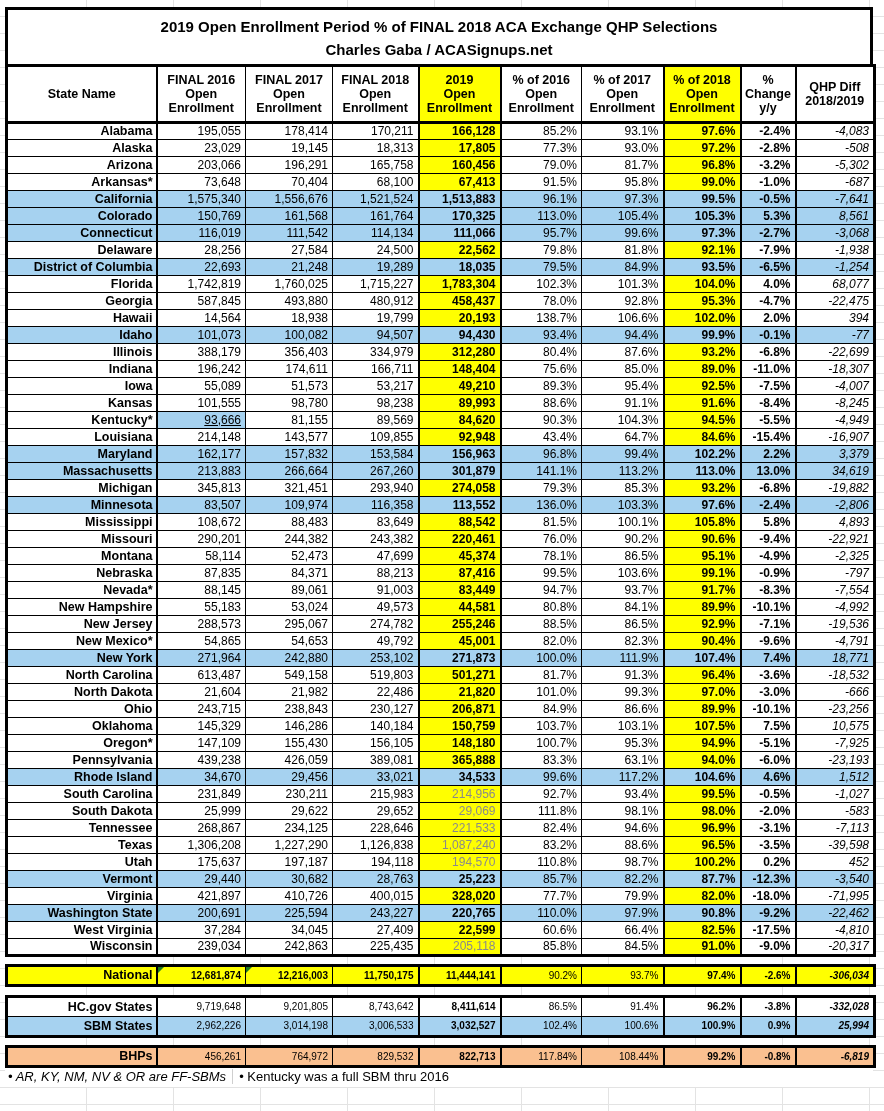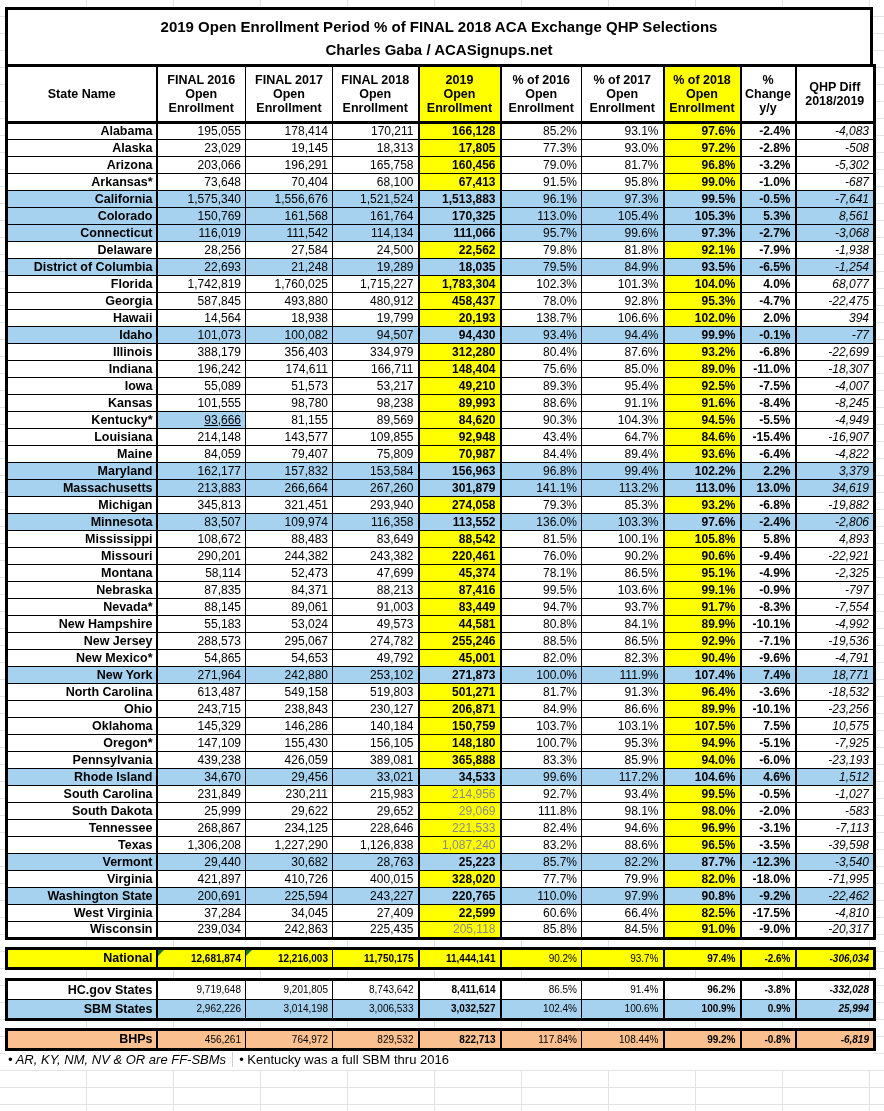--- a/index.html
+++ b/index.html
@@ -401,32 +401,20 @@
           <td class="c-f2016">214,148</td>
           <td class="c-f2017">143,577</td>
           <td class="c-f2018">109,855</td>
           <td class="c-y2019">92,948</td>
           <td class="c-p2016">43.4%</td>
           <td class="c-p2017">64.7%</td>
           <td class="c-p2018">84.6%</td>
           <td class="c-chg">-15.4%</td>
           <td class="c-diff">-16,907</td>
         </tr>
-        <tr>
-          <td class="c-state">Maine</td>
-          <td class="c-f2016">84,059</td>
-          <td class="c-f2017">79,407</td>
-          <td class="c-f2018">75,809</td>
-          <td class="c-y2019">70,987</td>
-          <td class="c-p2016">84.4%</td>
-          <td class="c-p2017">89.4%</td>
-          <td class="c-p2018">93.6%</td>
-          <td class="c-chg">-6.4%</td>
-          <td class="c-diff">-4,822</td>
-        </tr>
         <tr class="rowblue">
           <td class="c-state">Maryland</td>
           <td class="c-f2016">162,177</td>
           <td class="c-f2017">157,832</td>
           <td class="c-f2018">153,584</td>
           <td class="c-y2019">156,963</td>
           <td class="c-p2016">96.8%</td>
           <td class="c-p2017">99.4%</td>
           <td class="c-p2018">102.2%</td>
           <td class="c-chg">2.2%</td>
@@ -582,20 +570,32 @@
           <td class="c-f2017">549,158</td>
           <td class="c-f2018">519,803</td>
           <td class="c-y2019">501,271</td>
           <td class="c-p2016">81.7%</td>
           <td class="c-p2017">91.3%</td>
           <td class="c-p2018">96.4%</td>
           <td class="c-chg">-3.6%</td>
           <td class="c-diff">-18,532</td>
         </tr>
         <tr>
+          <td class="c-state">North Dakota</td>
+          <td class="c-f2016">21,604</td>
+          <td class="c-f2017">21,982</td>
+          <td class="c-f2018">22,486</td>
+          <td class="c-y2019">21,820</td>
+          <td class="c-p2016">101.0%</td>
+          <td class="c-p2017">99.3%</td>
+          <td class="c-p2018">97.0%</td>
+          <td class="c-chg">-3.0%</td>
+          <td class="c-diff">-666</td>
+        </tr>
+        <tr>
           <td class="c-state">Ohio</td>
           <td class="c-f2016">243,715</td>
           <td class="c-f2017">238,843</td>
           <td class="c-f2018">230,127</td>
           <td class="c-y2019">206,871</td>
           <td class="c-p2016">84.9%</td>
           <td class="c-p2017">86.6%</td>
           <td class="c-p2018">89.9%</td>
           <td class="c-chg">-10.1%</td>
           <td class="c-diff">-23,256</td>
@@ -624,21 +624,21 @@
           <td class="c-chg">-5.1%</td>
           <td class="c-diff">-7,925</td>
         </tr>
         <tr>
           <td class="c-state">Pennsylvania</td>
           <td class="c-f2016">439,238</td>
           <td class="c-f2017">426,059</td>
           <td class="c-f2018">389,081</td>
           <td class="c-y2019">365,888</td>
           <td class="c-p2016">83.3%</td>
-          <td class="c-p2017">85.9%</td>
+          <td class="c-p2017">63.1%</td>
           <td class="c-p2018">94.0%</td>
           <td class="c-chg">-6.0%</td>
           <td class="c-diff">-23,193</td>
         </tr>
         <tr class="rowblue">
           <td class="c-state">Rhode Island</td>
           <td class="c-f2016">34,670</td>
           <td class="c-f2017">29,456</td>
           <td class="c-f2018">33,021</td>
           <td class="c-y2019">34,533</td>
@@ -688,20 +688,32 @@
           <td class="c-state">Texas</td>
           <td class="c-f2016">1,306,208</td>
           <td class="c-f2017">1,227,290</td>
           <td class="c-f2018">1,126,838</td>
           <td class="c-y2019 pending">1,087,240</td>
           <td class="c-p2016">83.2%</td>
           <td class="c-p2017">88.6%</td>
           <td class="c-p2018">96.5%</td>
           <td class="c-chg">-3.5%</td>
           <td class="c-diff">-39,598</td>
+        </tr>
+        <tr>
+          <td class="c-state">Utah</td>
+          <td class="c-f2016">175,637</td>
+          <td class="c-f2017">197,187</td>
+          <td class="c-f2018">194,118</td>
+          <td class="c-y2019 pending">194,570</td>
+          <td class="c-p2016">110.8%</td>
+          <td class="c-p2017">98.7%</td>
+          <td class="c-p2018">100.2%</td>
+          <td class="c-chg">0.2%</td>
+          <td class="c-diff">452</td>
         </tr>
         <tr class="rowblue">
           <td class="c-state">Vermont</td>
           <td class="c-f2016">29,440</td>
           <td class="c-f2017">30,682</td>
           <td class="c-f2018">28,763</td>
           <td class="c-y2019">25,223</td>
           <td class="c-p2016">85.7%</td>
           <td class="c-p2017">82.2%</td>
           <td class="c-p2018">87.7%</td>

